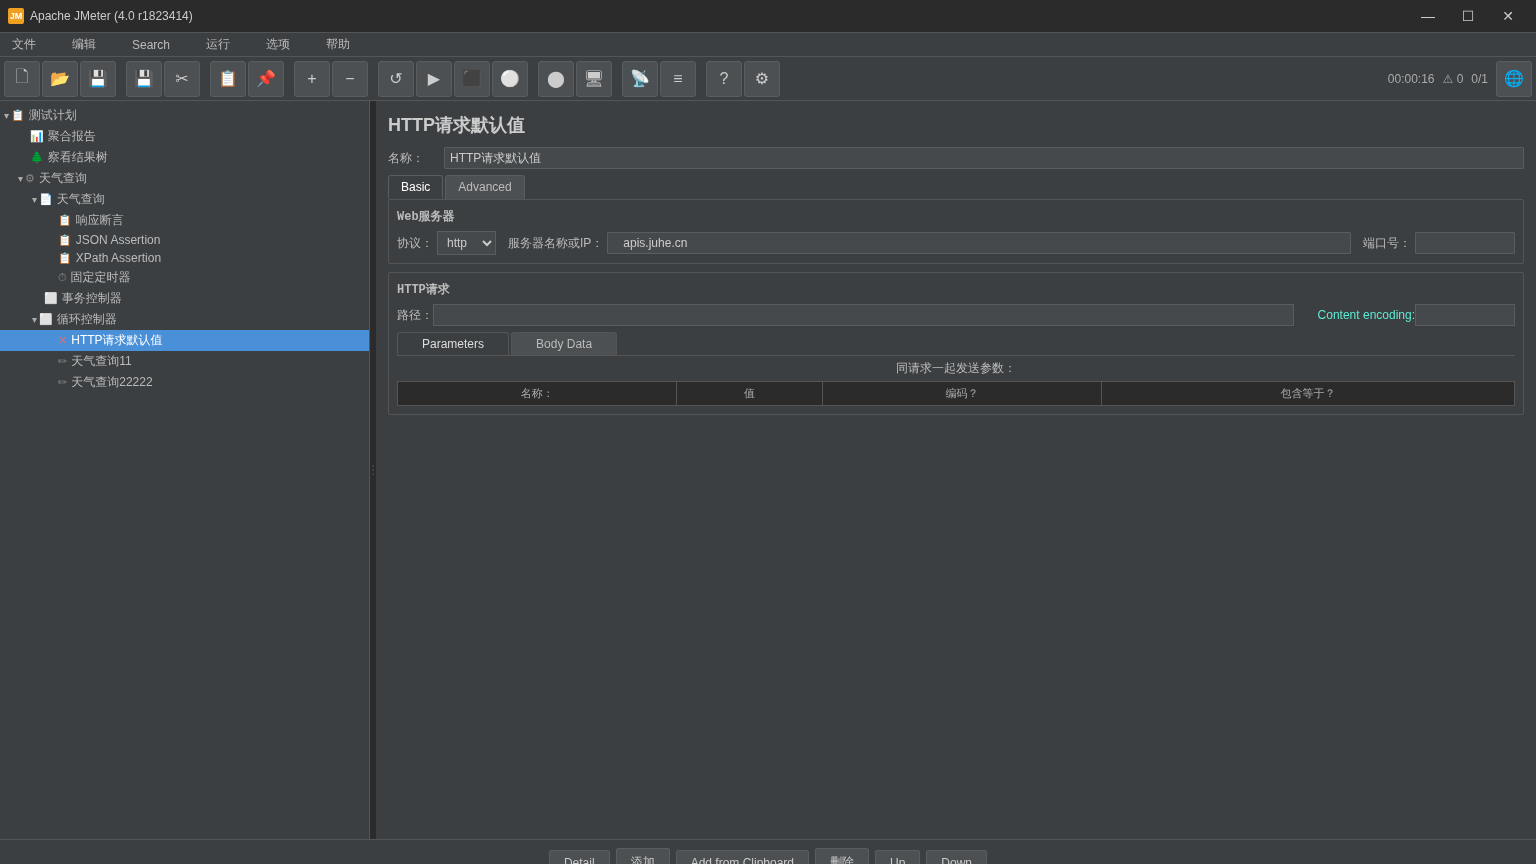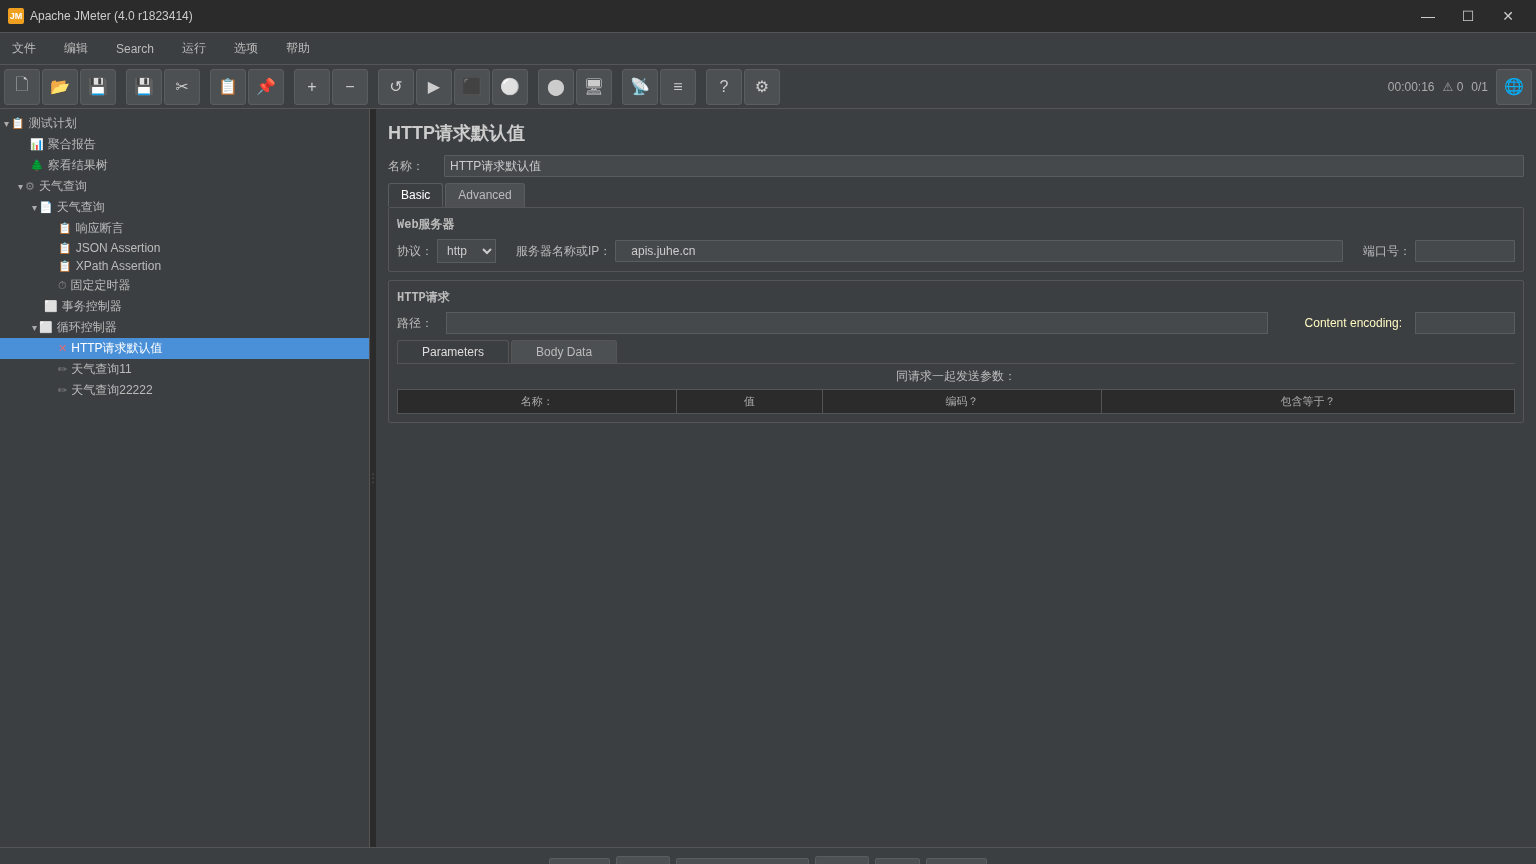--- a/index.html
+++ b/index.html
@@ -16,26 +16,26 @@
       justify-content: space-between;
     }
     #title-bar .title-left { display: flex; align-items: center; gap: 6px; color: #ccc; font-size: 12px; }
     #title-bar .title-icon { width: 16px; height: 16px; background: #f0a020; border-radius: 2px; display: flex; align-items: center; justify-content: center; font-size: 9px; color: white; font-weight: bold; }
     #title-bar .win-controls { display: flex; gap: 0; }
     #title-bar .win-btn { width: 40px; height: 30px; display: flex; align-items: center; justify-content: center; cursor: pointer; color: #ccc; font-size: 14px; background: transparent; border: none; }
 
     
     #menu-bar {
       background: #3c3f41;
-      height: 32px;
+      height: 24px;
       display: flex;
       align-items: center;
       padding: 0 4px;
       border-bottom: 1px solid #555;
-      gap: 12px;
+      gap: 20px;
     }
     .menu-item { padding: 4px 8px; cursor: pointer; color: #bbb; border-radius: 2px; font-size: 12px; }
 
     
     #toolbar {
       background: #3c3f41;
       height: 44px;
       display: flex;
       align-items: center;
       padding: 0 4px;
@@ -111,21 +111,21 @@
     }
     .tab-btn.active { background: #3c3f41; color: #ffffff; border-bottom: 1px solid #3c3f41; z-index: 1; }
 
     
     .section-box {
       border: 1px solid #555; border-radius: 2px; padding: 8px; margin-bottom: 8px;
     }
     .section-title { font-size: 12px; color: #bbb; font-weight: bold; margin-bottom: 6px; font-family: Liberation Mono, monospace; }
 
     
-    .web-server-row { display: flex; gap: 20px; }
+    .web-server-row { display: flex; gap: 12px; }
     .web-server-field { display: flex; align-items: center; gap: 4px; }
     .web-server-field label { color: #bbb; font-size: 12px; white-space: nowrap; }
     .web-server-field input {
       background: #45494b; border: 1px solid #5a5d5f; color: #ccc;
       padding: 3px 15px; font-size: 12px; outline: none;
     }
     .protocol-select {
       background: #45494b; border: 1px solid #5a5d5f; color: #ccc;
       padding: 3px 5px; font-size: 12px; outline: none;
     }
@@ -153,27 +153,27 @@
     #bottom-bar {
       display: flex; align-items: center; justify-content: center; gap: 6px;
       padding: 8px; border-top: 1px solid #555; background: #3c3f41;
     }
     .bottom-btn {
       padding: 5px 14px; background: #4c5052; border: 1px solid #5a5d5f;
       color: #ccc; cursor: pointer; font-size: 12px; border-radius: 2px;
     }
 
     
-    .path-row { display: flex; align-items: center; gap: 13px; margin-bottom: 6px; }
+    .path-row { display: flex; align-items: center; gap: 0; margin-bottom: 6px; }
     .path-label { color: #bbb; font-size: 12px; min-width: 36px; }
     .path-input {
       flex: 1; background: #45494b; border: 1px solid #5a5d5f; color: #ccc;
       padding: 3px 5px; font-size: 12px; outline: none;
     }
-    .encoding-label { color: #fef9c3; font-size: 12px; margin-left: 24px; white-space: nowrap; }
+    .encoding-label { color: #5eead4; font-size: 12px; margin-left: 24px; white-space: nowrap; }
     .encoding-input {
       width: 100px; background: #45494b; border: 1px solid #5a5d5f; color: #ccc;
       padding: 3px 5px; font-size: 12px; outline: none;
     }
   </style>
 </head>
 <body>
 
 <div id="title-bar">
   <div class="title-left">

